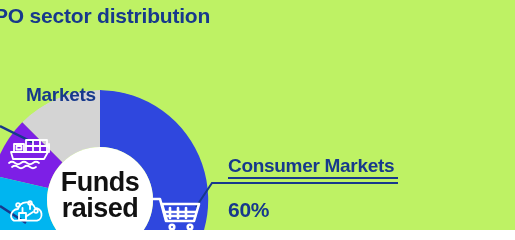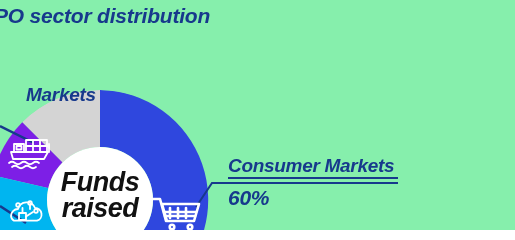--- a/index.html
+++ b/index.html
@@ -4,24 +4,23 @@
 <style>
   html, body {
     margin: 0;
     padding: 0;
     background: #ffffff;
   }
   #page {
     position: relative;
     width: 515px;
     height: 230px;
-    background: #86efac;
+    background: #bef264;
     overflow: hidden;
     font-family: "Liberation Sans", sans-serif;
-    font-style: italic;
   }
 
   
   #chart-title {
     position: absolute;
     left: -6px;
     top: 4px;
     font-family: "Liberation Sans", sans-serif;
     font-weight: bold;
     font-size: 21px;
@@ -84,21 +83,21 @@
     width: 170px;
     margin-top: 1px;
   }
   #callout-consumer .cm-value {
     font-family: "Liberation Sans Narrow", "Liberation Sans", sans-serif;
     font-weight: bold;
     font-size: 21px;
     color: #17398C;
     letter-spacing: -0.3px;
     line-height: 24px;
-    margin-top: 7px;
+    margin-top: 19px;
     white-space: nowrap;
   }
 </style>
 </head>
 <body>
 
 <div id="page">
 
   <div id="chart-title">PO sector distribution</div>
 

